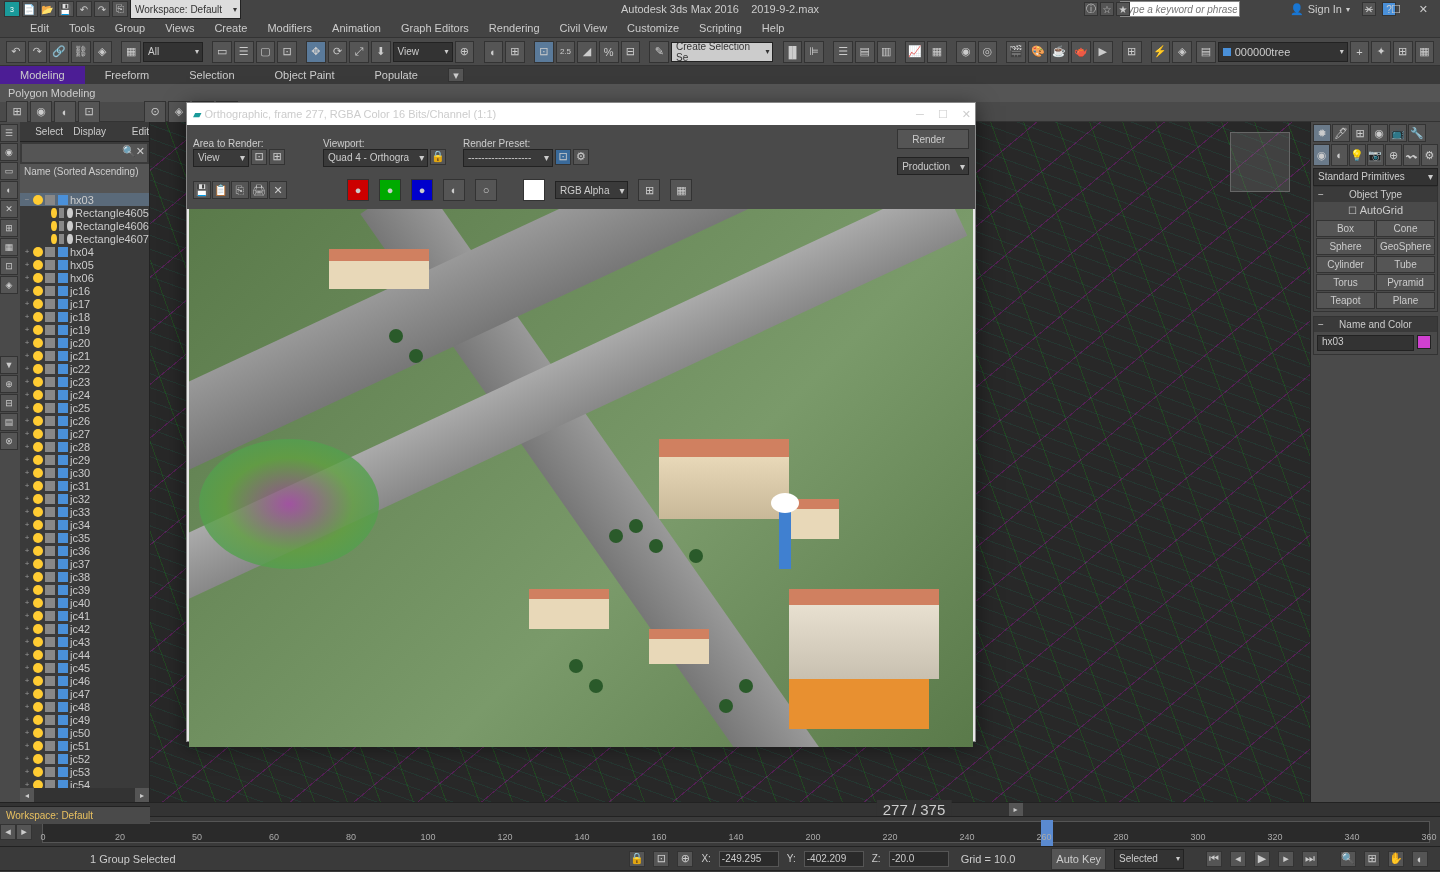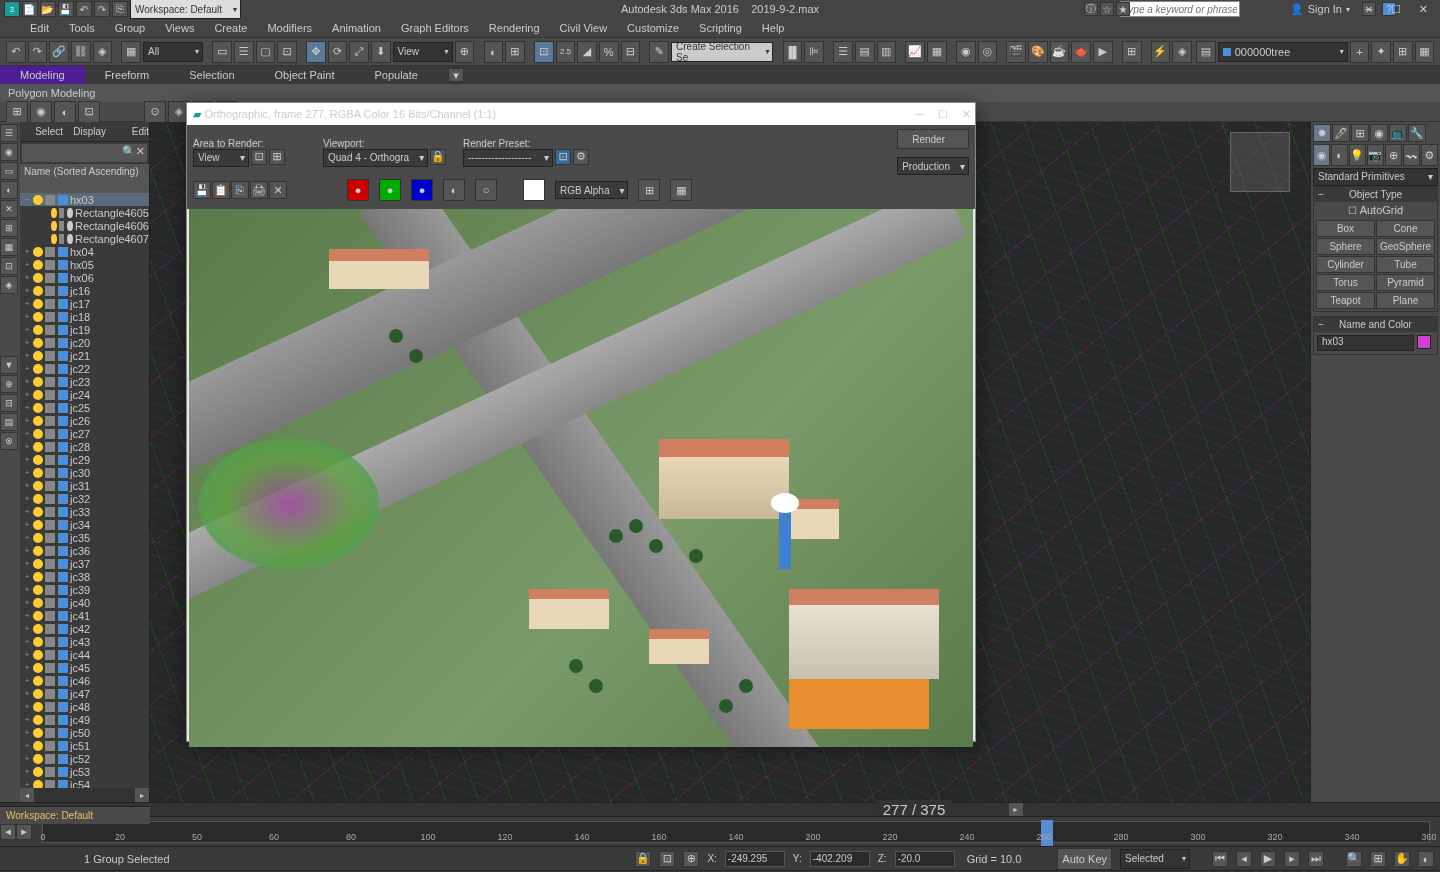--- a/index.html
+++ b/index.html
@@ -91,21 +91,21 @@
 .court{position:absolute;left:600px;top:470px;width:140px;height:50px;background:#e89030}
 .tower{position:absolute;left:590px;top:300px;width:12px;height:60px;background:#4080d0}
 .tower::before{content:"";position:absolute;top:-16px;left:-8px;width:28px;height:20px;background:#fff;border-radius:50%}
 .tree{position:absolute;width:14px;height:14px;background:#2a5a2a;border-radius:50%}
 .garden{position:absolute;left:10px;top:230px;width:180px;height:130px;background:radial-gradient(#a040a0,#60a040,#40a060);border-radius:50%;opacity:.8}
 .timeline{height:30px;background:#3a3a3a;display:flex;align-items:center;position:relative;border-top:1px solid #222}
 .tl-ruler{flex:1;height:22px;margin:0 10px;background:#2a2a2a;position:relative;border:1px solid #555}
 .tl-tick{position:absolute;bottom:0;font-size:9px;color:#aaa;transform:translateX(-50%)}
 .tl-cursor{position:absolute;top:-2px;width:12px;height:26px;background:#5a8ad0;left:72%}
 .tl-center{position:absolute;left:50%;transform:translateX(-50%);bottom:26px;font-size:15px;background:#333;padding:1px 6px}
-.statusbar{height:24px;background:#3a3a3a;display:flex;align-items:center;padding:0 6px;gap:8px;border-top:1px solid #222;font-size:10px}
+.statusbar{height:24px;background:#3a3a3a;display:flex;align-items:center;padding:0 12px;gap:8px;border-top:1px solid #222;font-size:10px}
 .statusbar2{height:24px;background:#3a3a3a;display:flex;align-items:center;padding:0 6px;gap:8px;border-top:1px solid #222;font-size:10px}
 .stat-input{height:16px;background:#2a2a2a;border:1px solid #555;padding:0 2px;font-size:10px;width:60px}
 .spacer{flex:1}
 .scroll-h{height:14px;background:#333;display:flex;align-items:center;border-top:1px solid #222}
 .nav-arrow{width:14px;height:14px;background:#555;display:flex;align-items:center;justify-content:center;font-size:8px}
 .workspace-bar{height:18px;background:#4a4a4a;padding-left:6px;line-height:18px;color:#e8c060;font-size:10px;border-top:1px solid #222}
 </style>
 </head>
 <body>
 

